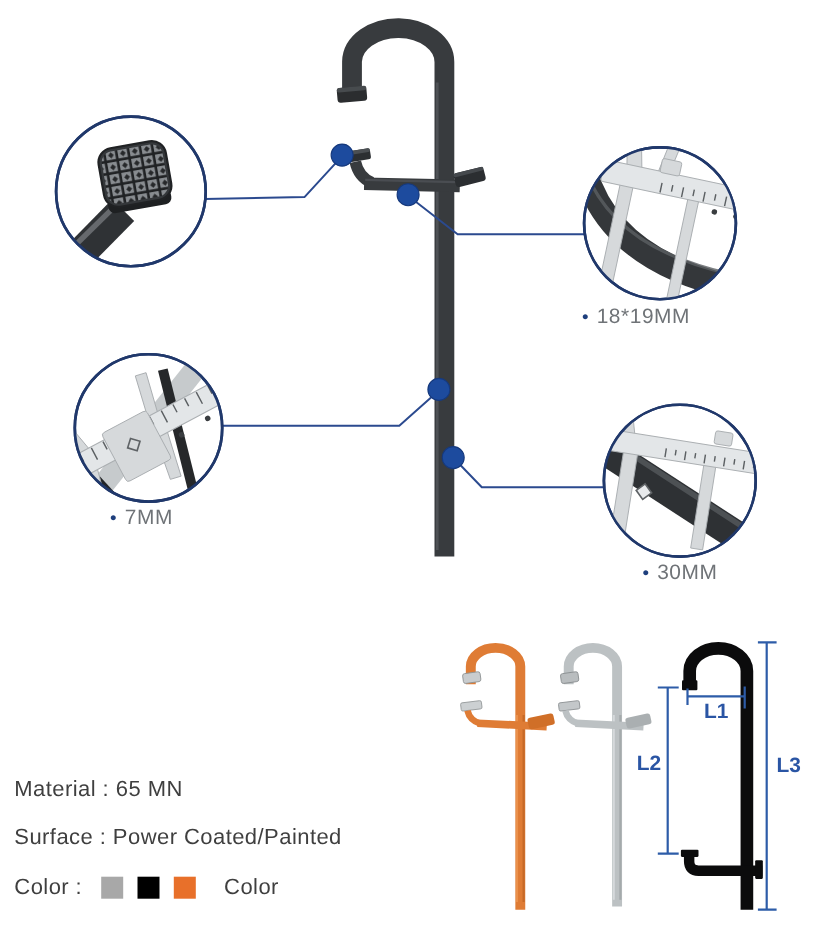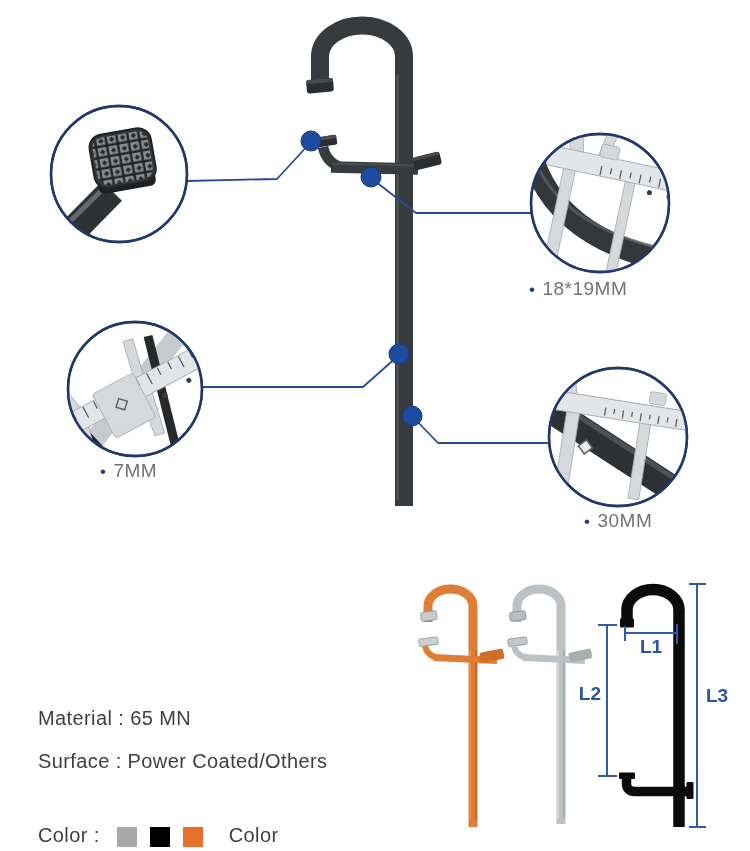--- a/index.html
+++ b/index.html
@@ -20,22 +20,22 @@
   .v-gray{stroke:var(--variant_gray);fill:none;}
   .v-black{stroke:var(--variant_black);fill:none;}
   .cal-body{fill:#e3e6e8;stroke:#abafb2;stroke-width:1;}
   .cal-part{fill:#d6d9db;stroke:#a8acaf;stroke-width:0.8;}
   .cal-tick{stroke:#5c6063;stroke-width:1.3;fill:none;}
 
   
   .callout-label{position:absolute;display:flex;align-items:baseline;gap:7px;
                  font-size:19px;color:var(--label_gray);letter-spacing:0.5px;}
   .callout-label .bullet{color:var(--bullet_navy);font-size:17px;}
-  .spec-row{position:absolute;left:38px;font-size:20px;color:var(--text_dark);
-            letter-spacing:0.4px;display:flex;align-items:flex-end;height:24px;}
+  .spec-row{position:absolute;left:13px;font-size:20px;color:var(--text_dark);
+            letter-spacing:0.4px;display:flex;align-items:center;height:24px;}
   .swatch{width:20px;height:20px;display:inline-block;}
   .sw-first{margin-left:17px;}
   .sw{margin-left:13px;}
   .others{margin-left:26px;}
 </style>
 </head>
 <body>
 
 <div class="canvas">
 
@@ -233,23 +233,23 @@
 </div>
 <div class="callout-label" style="left:584px;top:510px;">
   <span class="bullet">•</span>
   <span>30MM</span>
 </div>
 
 <div class="spec-row" style="top:706px;">
   <span>Material : 65 MN</span>
 </div>
 <div class="spec-row" style="top:749px;">
-  <span>Surface : Power Coated/Others</span>
-</div>
-<div class="spec-row" style="top:795px;margin-top:28px;">
+  <span>Surface : Power Coated/Painted</span>
+</div>
+<div class="spec-row" style="top:795px;">
   <span>Color :</span>
   <span class="swatch sw-first" style="background-color: rgb(168, 168, 168);"></span>
   <span class="swatch sw" style="background-color: rgb(0, 0, 0);"></span>
   <span class="swatch sw" style="background-color: rgb(232, 112, 42);"></span>
   <span class="others">Color</span>
 </div>
 
 </div>
 
 </body></html>

